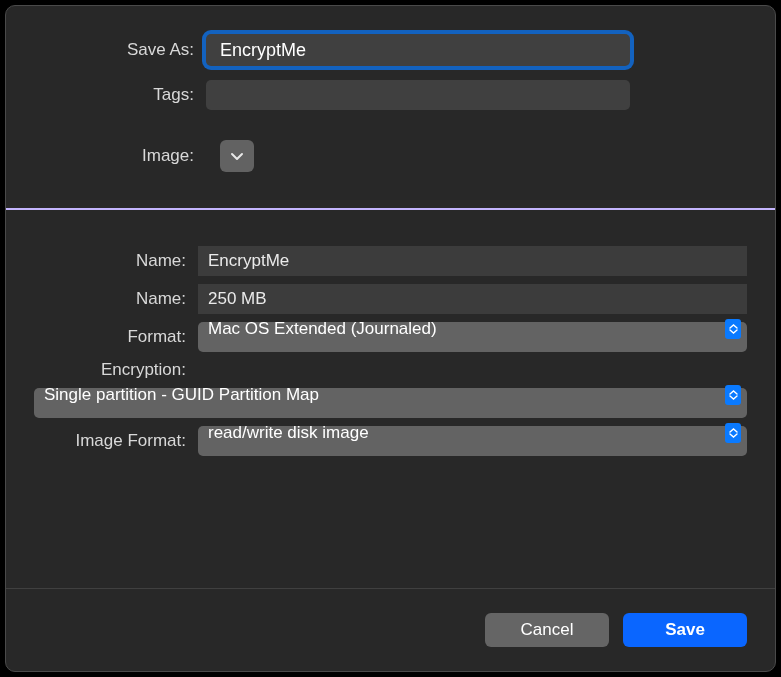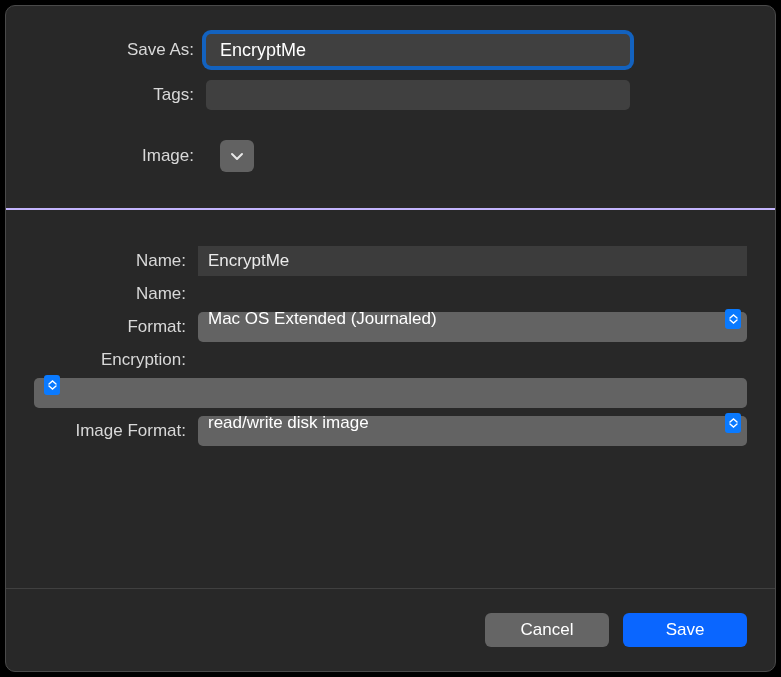--- a/index.html
+++ b/index.html
@@ -188,20 +188,21 @@
     }
     .btn-cancel {
       background: #656565;
       color: #fff;
       width: 124px;
     }
     .btn-save {
       background: #0a66ff;
       color: #fff;
       width: 124px;
+      font-weight: bold;
     }
   </style>
 </head>
 <body>
 
 <div class="dialog">
   <div class="top-section">
 
     <div class="row">
       <div class="label">Save As:</div>
@@ -230,20 +231,21 @@
 
   <div class="bottom-section">
 
     <div class="row tight">
       <div class="label2">Name:</div>
       <input class="field-input" type="text" value="EncryptMe" style="">
     </div>
 
     <div class="row tight">
       <div class="label2">Name:</div>
+      <input class="field-input" type="text" value="250 MB" style="">
     </div>
 
     <div class="row tight">
       <div class="label2">Format:</div>
       <div class="select-field">
         <span class="selected">Mac OS Extended (Journaled)</span>
         <span class="small-stepper">
           <svg width="9" height="5" viewBox="0 0 9 5">
               <path d="M1 4 L4.5 1 L8 4" stroke="#fff" stroke-width="1.4" fill="none" stroke-linecap="round"></path>
             </svg>
@@ -253,20 +255,21 @@
         </span>
       </div>
     </div>
 
     <div class="row tight gap">
       <div class="label2">Encryption:</div>
     </div>
 
     <div class="row tight">
       <div class="select-field">
+        <span class="selected">Single partition - GUID Partition Map</span>
         <span class="small-stepper">
           <svg width="9" height="5" viewBox="0 0 9 5">
               <path d="M1 4 L4.5 1 L8 4" stroke="#fff" stroke-width="1.4" fill="none" stroke-linecap="round"></path>
             </svg>
           <svg width="9" height="5" viewBox="0 0 9 5">
               <path d="M1 1 L4.5 4 L8 1" stroke="#fff" stroke-width="1.4" fill="none" stroke-linecap="round"></path>
             </svg>
         </span>
       </div>
     </div>

